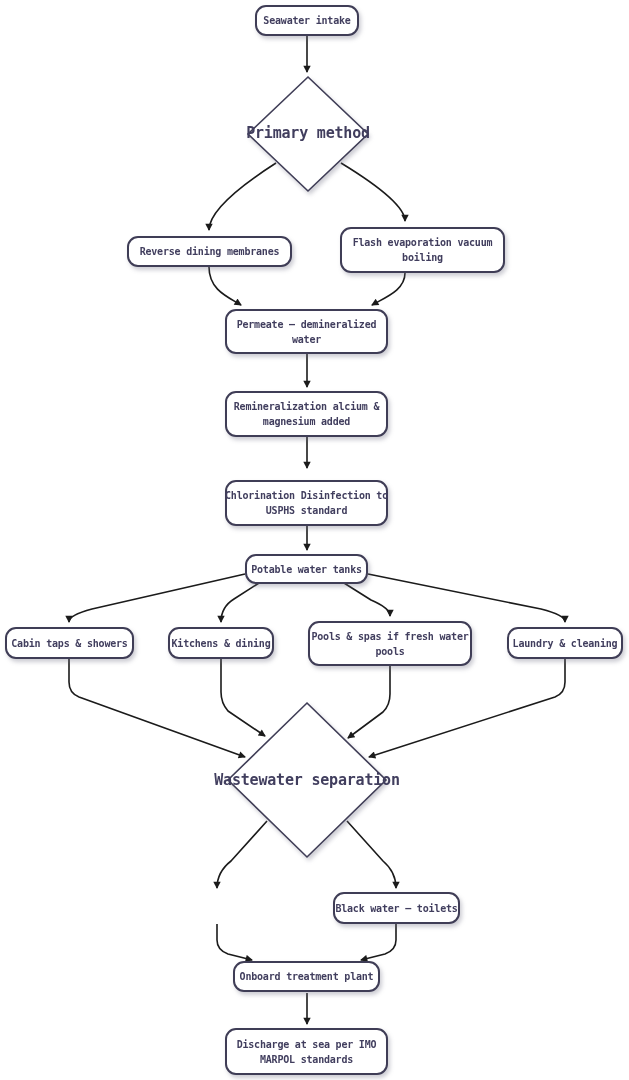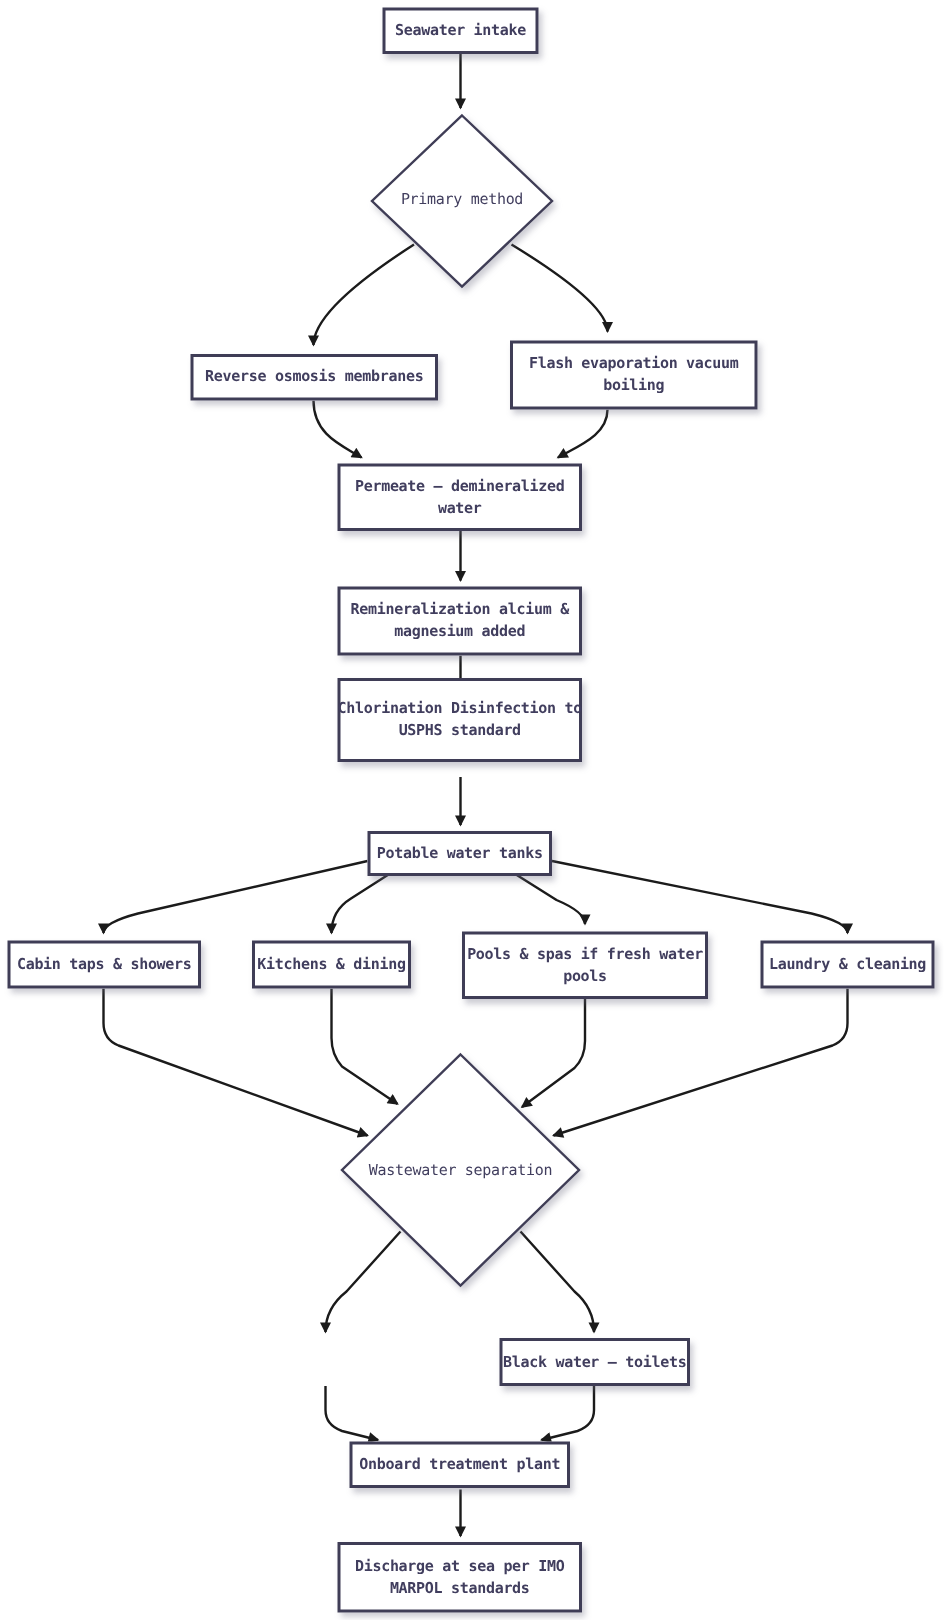--- a/index.html
+++ b/index.html
@@ -4,28 +4,28 @@
 <style>
   html,body{margin:0;padding:0;background:#ffffff;}
   .canvas{
     position:relative;width:629px;height:1080px;background:#ffffff;
     font-family:"DejaVu Sans Mono","Liberation Mono",monospace;overflow:hidden;
   }
   .edge-layer{position:absolute;left:0;top:0;width:629px;height:1080px;}
   .node{
     position:absolute;box-sizing:border-box;
     display:flex;align-items:center;justify-content:center;text-align:center;
-    background:#ffffff;border:2px solid #3f3d56;border-radius:0;
+    background:#ffffff;border:2px solid #3f3d56;border-radius:11px;
     color:#413e5e;font-size:10px;font-weight:600;line-height:1.5;
     letter-spacing:-0.2px;white-space:pre;
     box-shadow:2px 3px 4px rgba(108,108,130,0.35);
   }
   .diamond-label{
     position:absolute;display:flex;align-items:center;justify-content:center;
-    text-align:center;color:#413e5e;font-size:10px;font-weight:400;
+    text-align:center;color:#413e5e;font-size:15px;font-weight:700;
     letter-spacing:-0.2px;white-space:pre;line-height:1.5;
   }
   .diamond-shape{filter:drop-shadow(2px 3px 2px rgba(108,108,130,0.35));}
 </style>
 </head>
 <body>
 
 <div class="canvas">
 
   <svg class="edge-layer" width="629" height="1080" viewBox="0 0 629 1080" xmlns="http://www.w3.org/2000/svg">
@@ -62,32 +62,32 @@
     <g fill="#ffffff" stroke="#3f3d56" stroke-width="1.6">
       <polygon class="diamond-shape" points="308,77 368,134 308,191 248,134"></polygon>
       <polygon class="diamond-shape" points="307,703 386,780 307,857 228,780"></polygon>
     </g>
   </svg>
 
   <div class="node" style="left:255px;top:5px;width:104px;height:31px">Seawater intake</div>
 
   <div class="diamond-label" style="left:248px;top:118px;width:120px;height:30px">Primary method</div>
 
-  <div class="node" style="left:127px;top:236px;width:165px;height:31px">Reverse osmosis membranes</div>
+  <div class="node" style="left:127px;top:236px;width:165px;height:31px">Reverse dining membranes</div>
 
   <div class="node" style="left:340px;top:227px;width:165px;height:46px">Flash evaporation vacuum
 boiling</div>
 
   <div class="node" style="left:225px;top:391px;width:163px;height:46px">Remineralization alcium &amp;
 magnesium added</div>
 
   <div class="node" style="left:225px;top:309px;width:163px;height:45px">Permeate – demineralized
 water</div>
 
-  <div class="node" style="left:225px;top:452px;width:163px;height:56px">Chlorination Disinfection to
+  <div class="node" style="left:225px;top:480px;width:163px;height:46px">Chlorination Disinfection to
 USPHS standard</div>
 
   <div class="node" style="left:245px;top:554px;width:123px;height:30px">Potable water tanks</div>
 
   <div class="node" style="left:168px;top:627px;width:106px;height:32px">Kitchens &amp; dining</div>
 
   <div class="node" style="left:5px;top:627px;width:129px;height:32px">Cabin taps &amp; showers</div>
 
   <div class="node" style="left:308px;top:621px;width:164px;height:45px">Pools &amp; spas if fresh water
 pools</div>

